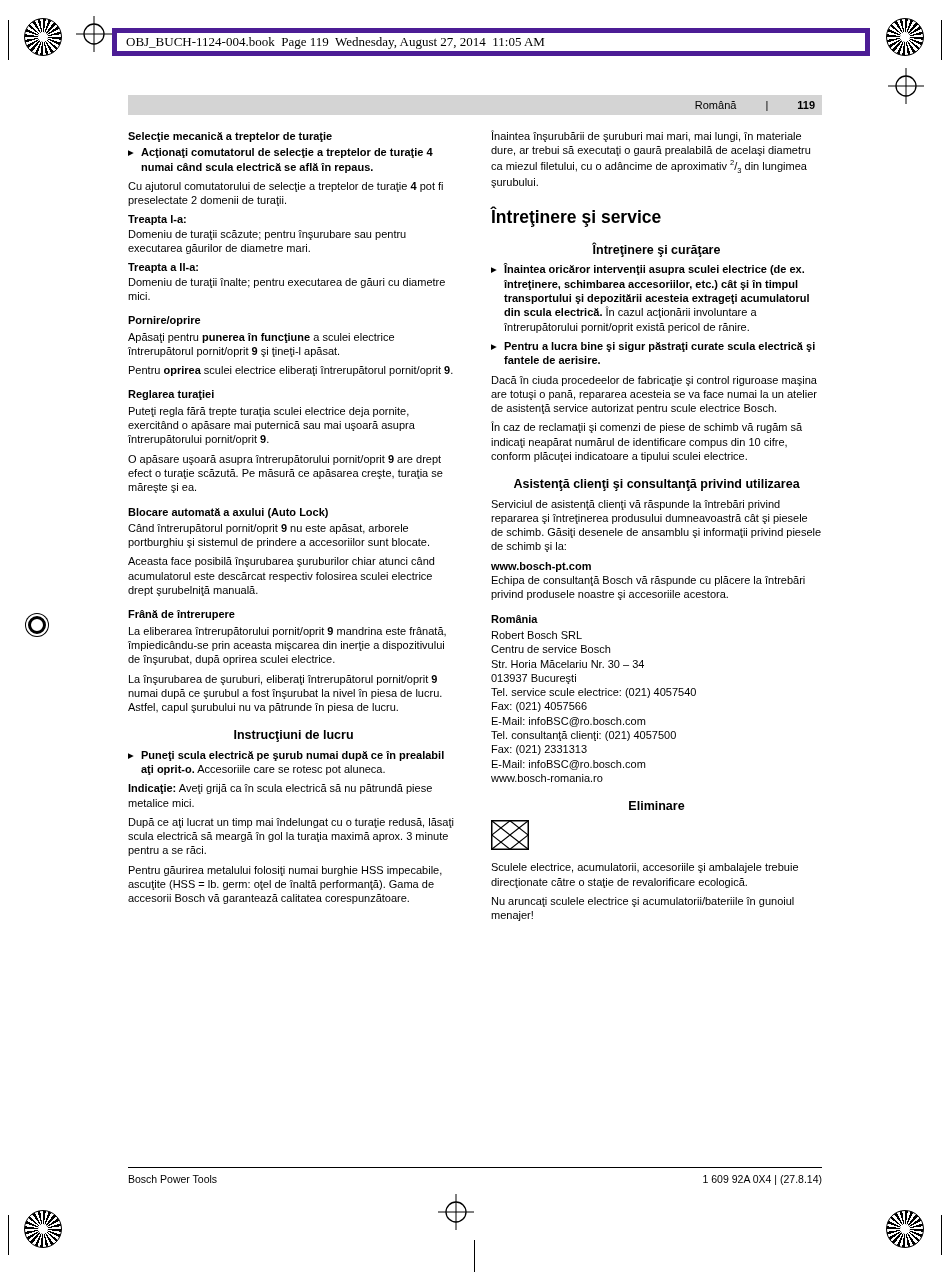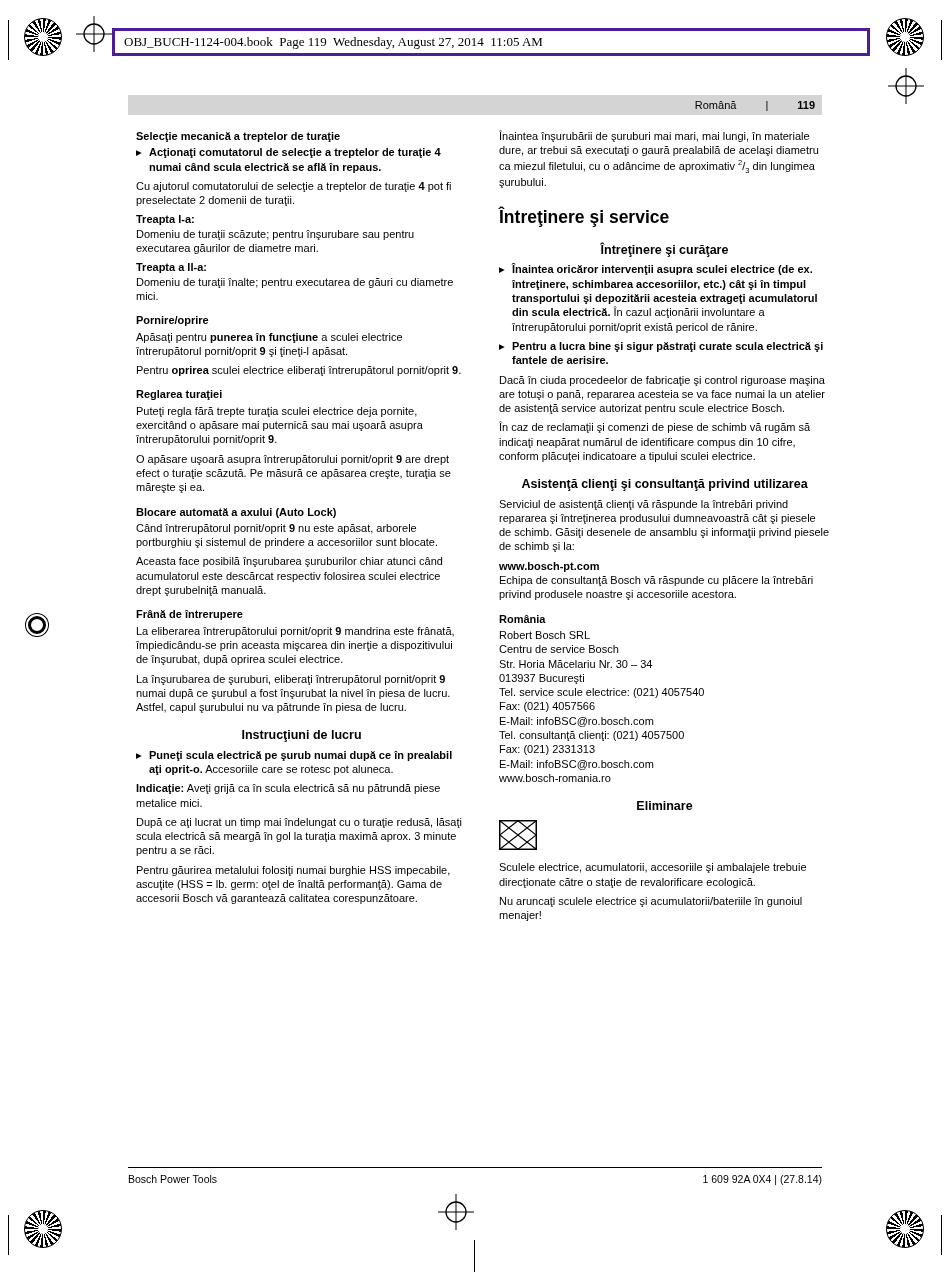--- a/index.html
+++ b/index.html
@@ -18,33 +18,33 @@
     transform:translate(-50%,-50%);background:#fff;border-radius:50%;
   }
   .bullseye{
     width:12px;height:12px;border-radius:50%;border:3px solid #000;background:#fff;
     box-shadow:0 0 0 2px #fff,0 0 0 3px #000;
   }
   .cropline-v{width:1px;background:#000;}
   
   .banner{
     position:absolute;left:112px;top:28px;width:758px;height:28px;
-    border:3px solid #4c1d95;box-sizing:border-box;display:flex;align-items:center;
+    border:5px solid #4c1d95;box-sizing:border-box;display:flex;align-items:center;
     padding-left:9px;font-family:"Liberation Serif",serif;font-size:13px;white-space:pre;
   }
   
   .hdrbar{
     position:absolute;left:128px;top:95px;width:694px;height:20px;
     background:#d4d4d4;box-sizing:border-box;display:flex;justify-content:flex-end;
     align-items:center;padding-right:7px;font-size:11px;gap:5px;
   }
   .hdrbar .pg{font-weight:bold;}
   
   .content{
-    position:absolute;left:136px;top:129px;width:694px;display:flex;gap:32px;
+    position:absolute;left:128px;top:129px;width:694px;display:flex;gap:32px;
   }
   .col{width:332px;font-size:11px;line-height:1.3;}
   .blk{margin:0 0 5px;}
   .blk.line{margin:0;}
   .blk.h3{font-weight:bold;margin:10px 0 2px;}
   .blk.h2{font-weight:bold;font-size:12.5px;margin:13px 0 4px;text-align:center;}
   .blk.h1{font-weight:bold;font-size:17.5px;margin:17px 0 8px;}
   .col .blk:first-child{margin-top:0;}
   .blk.bullet{display:flex;}
   .blk.bullet .marker{flex:0 0 13px;font-size:7.5px;padding-top:3px;}

